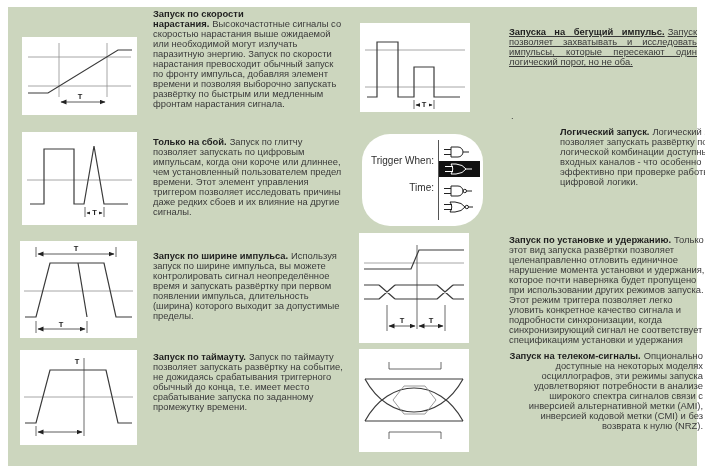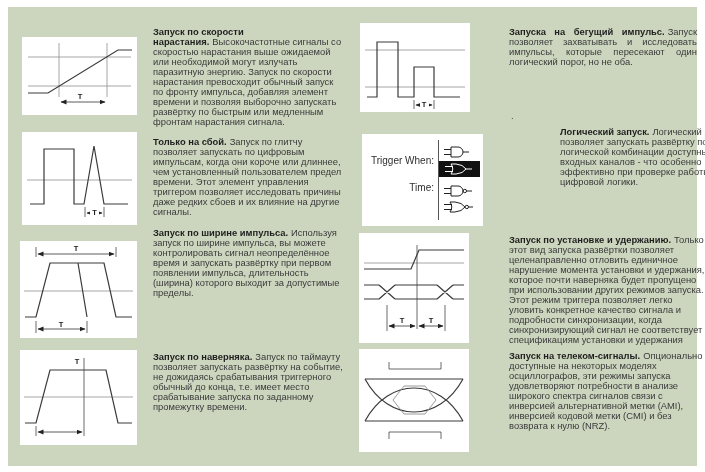--- a/index.html
+++ b/index.html
@@ -43,55 +43,55 @@
     <div class="box" style="left:14px;top:30px;width:115px;height:78px;">
       <svg viewBox="0 0 115 78" width="115" height="78">
         <path class="thin" d="M6,20 H109"></path>
         <path class="thin" d="M6,49 H109"></path>
         <path class="thin" d="M37,6 V60 M85,6 V60"></path>
         <path class="sig" d="M6,56 H26 L96,13 H110"></path>
         <path class="arr" d="M39,65 H83" marker-start="url(#ah)" marker-end="url(#ah)"></path>
         <text x="58" y="62" text-anchor="middle">T</text>
       </svg>
     </div>
-    <p class="blk" style="left:145px;top:20px;width:190px;">
+    <p class="blk" style="left:145px;top:2px;width:190px;">
       <b>Запуск по скорости нарастания.</b><span>Высокочастотные сигналы со скоростью нарастания выше ожидаемой или необходимой могут излучать паразитную энергию. Запуск по скорости нарастания превосходит обычный запуск по фронту импульса, добавляя элемент времени и позволяя выборочно запускать развёртку по быстрым или медленным фронтам нарастания сигнала.</span>
     </p>
 
     <div class="box" style="left:352px;top:16px;width:110px;height:89px;">
       <svg viewBox="0 0 110 89" width="110" height="89">
         <path class="thin" d="M5,27 H105"></path>
         <path class="thin" d="M5,64 H105"></path>
         <path class="sig" d="M7,74 H17 V19 H38 V74 H54 V44 H74 V74 H100"></path>
         <path class="tick" d="M54,77 V86 M74,77 V86"></path>
         <path class="arr" d="M56,82 H72" marker-start="url(#ah)" marker-end="url(#ah)"></path>
         <rect class="wbg" x="60" y="76" width="9" height="9"></rect>
         <text x="64" y="84" text-anchor="middle">T</text>
       </svg>
     </div>
-    <p class="blk just" style="left:501px;top:20px;width:188px;">
+    <p class="blk just" style="left:501px;top:20px;width:188px;text-decoration:underline;">
       <b>Запуска на бегущий импульс.</b><span>Запуск позволяет захватывать и исследовать импульсы, которые пересекают один логический порог, но не оба.</span>
     </p>
     <span class="footnote" style="left:503px;top:103px;">.</span>
 
     <div class="box" style="left:14px;top:125px;width:115px;height:93px;">
       <svg viewBox="0 0 115 93" width="115" height="93">
         <path class="thin" d="M5,48 H110"></path>
         <path class="sig" d="M8,72 H22 V17 H52 V72 H62 L72,14 L82,72 H106"></path>
         <path class="tick" d="M63,75 V85 M82,75 V85"></path>
         <path class="arr" d="M65,81 H80" marker-start="url(#ah)" marker-end="url(#ah)"></path>
         <rect class="wbg" x="68" y="75" width="9" height="9"></rect>
         <text x="72.5" y="83" text-anchor="middle">T</text>
       </svg>
     </div>
     <p class="blk" style="left:145px;top:130px;width:196px;">
       <b>Только на сбой.</b><span>Запуск по глитчу позволяет запускать по цифровым импульсам, когда они короче или длиннее, чем установленный пользователем предел времени. Этот элемент управления триггером позволяет исследовать причины даже редких сбоев и их влияние на другие сигналы.</span>
     </p>
 
-    <div class="box" style="left:354px;top:127px;width:121px;height:92px;">
+    <div class="box" style="left:354px;top:127px;width:121px;height:92px;border-radius:28px;">
       <span class="logic-label" style="left:2px;top:21px;">Trigger When:</span>
       <span class="logic-label" style="left:2px;top:48px;">Time:</span>
       <div class="divider" style="left:76px;top:6px;height:80px;"></div>
       <svg class="gate" style="left:80px;top:11px;" viewBox="0 0 34 14" width="34" height="14">
         <path d="M2,4.5 H9 M2,9.5 H9 M9,2 H16 A5,5 0 0 1 16,12 H9 Z M21,7 H27"></path>
       </svg>
       <div class="sel" style="left:77px;top:27px;width:41px;height:16px;">
         <svg viewBox="0 0 34 14" width="34" height="14">
           <path d="M2,4.5 H10 M2,9.5 H10 M8,2 H13 Q20,2.5 23,7 Q20,11.5 13,12 H8 Q11.5,7 8,2 Z M23,7 H29"></path>
         </svg>
@@ -117,21 +117,21 @@
         <path class="tick" d="M16,6 V16 M96,6 V16"></path>
         <path class="arr" d="M18,13 H94" marker-start="url(#ah)" marker-end="url(#ah)"></path>
         <rect class="wbg" x="51" y="2" width="10" height="9"></rect>
         <text x="56" y="10" text-anchor="middle">T</text>
         <path class="tick" d="M16,80 V92 M67,80 V92"></path>
         <path class="arr" d="M18,88 H65" marker-start="url(#ah)" marker-end="url(#ah)"></path>
         <rect class="wbg" x="36" y="78" width="10" height="9"></rect>
         <text x="41" y="86" text-anchor="middle">T</text>
       </svg>
     </div>
-    <p class="blk" style="left:145px;top:221px;width:196px;">
+    <p class="blk" style="left:145px;top:244px;width:196px;">
       <b>Запуск по ширине импульса.</b><span>Используя запуск по ширине импульса, вы можете контролировать сигнал неопределённое время и запускать развёртку при первом появлении импульса, длительность (ширина) которого выходит за допустимые пределы.</span>
     </p>
 
     <div class="box" style="left:351px;top:226px;width:110px;height:110px;">
       <svg viewBox="0 0 110 110" width="110" height="110">
         <path class="thin" d="M5,30 H105"></path>
         <path class="sig" d="M5,36 H52 L60,17 H105"></path>
         <path class="tick" d="M58,12 V96"></path>
         <path class="sig" d="M5,52 H20 M5,66 H20 M20,52 L36,66 M20,66 L36,52 M36,52 H78 M36,66 H78 M78,52 L94,66 M78,66 L94,52 M94,52 H105 M94,66 H105"></path>
         <path class="tick" d="M28,72 V98 M86,72 V98"></path>
@@ -151,31 +151,31 @@
       <svg viewBox="0 0 117 95" width="117" height="95">
         <path class="thin" d="M4,47 H113"></path>
         <path class="sig" d="M5,73 H16 L30,20 H86 L98,73 H112"></path>
         <path class="tick" d="M64,8 V86"></path>
         <text x="57" y="14" text-anchor="middle">T</text>
         <path class="tick" d="M16,76 V86"></path>
         <path class="arr" d="M18,82 H62" marker-start="url(#ah)" marker-end="url(#ah)"></path>
       </svg>
     </div>
     <p class="blk" style="left:145px;top:345px;width:196px;">
-      <b>Запуск по наверняка.</b><span>Запуск по таймауту позволяет запускать развёртку на событие, не дожидаясь срабатывания триггерного обычный до конца, т.е. имеет место срабатывание запуска по заданному промежутку времени.</span>
+      <b>Запуск по таймауту.</b><span>Запуск по таймауту позволяет запускать развёртку на событие, не дожидаясь срабатывания триггерного обычный до конца, т.е. имеет место срабатывание запуска по заданному промежутку времени.</span>
     </p>
 
     <div class="box" style="left:351px;top:342px;width:110px;height:103px;">
       <svg viewBox="0 0 110 103" width="110" height="103">
         <path class="tick" d="M30,13 L30,20 L82,20 L82,13"></path>
         <path class="tick" d="M30,90 L30,83 L82,83 L82,90"></path>
         <path class="sig" d="M6,30 H104 M6,72 H104"></path>
         <path class="sig" d="M6,30 C30,74 80,74 104,30"></path>
         <path class="sig" d="M6,72 C30,28 80,28 104,72"></path>
         <polygon points="34,51 45,37 66,37 77,51 66,65 45,65" fill="none" stroke="#8f8f8f" stroke-width="0.9"></polygon>
       </svg>
     </div>
-    <p class="blk" style="left:501px;top:344px;width:194px;">
+    <p class="blk" style="left:501px;top:344px;width:194px;text-align:right;">
       <b>Запуск на телеком-сигналы.</b><span>Опционально доступные на некоторых моделях осциллографов, эти режимы запуска удовлетворяют потребности в анализе широкого спектра сигналов связи с инверсией альтернативной метки (AMI), инверсией кодовой метки (CMI) и без возврата к нулю (NRZ).</span>
     </p>
 
   </div>
 </div>
 
 </body></html>

